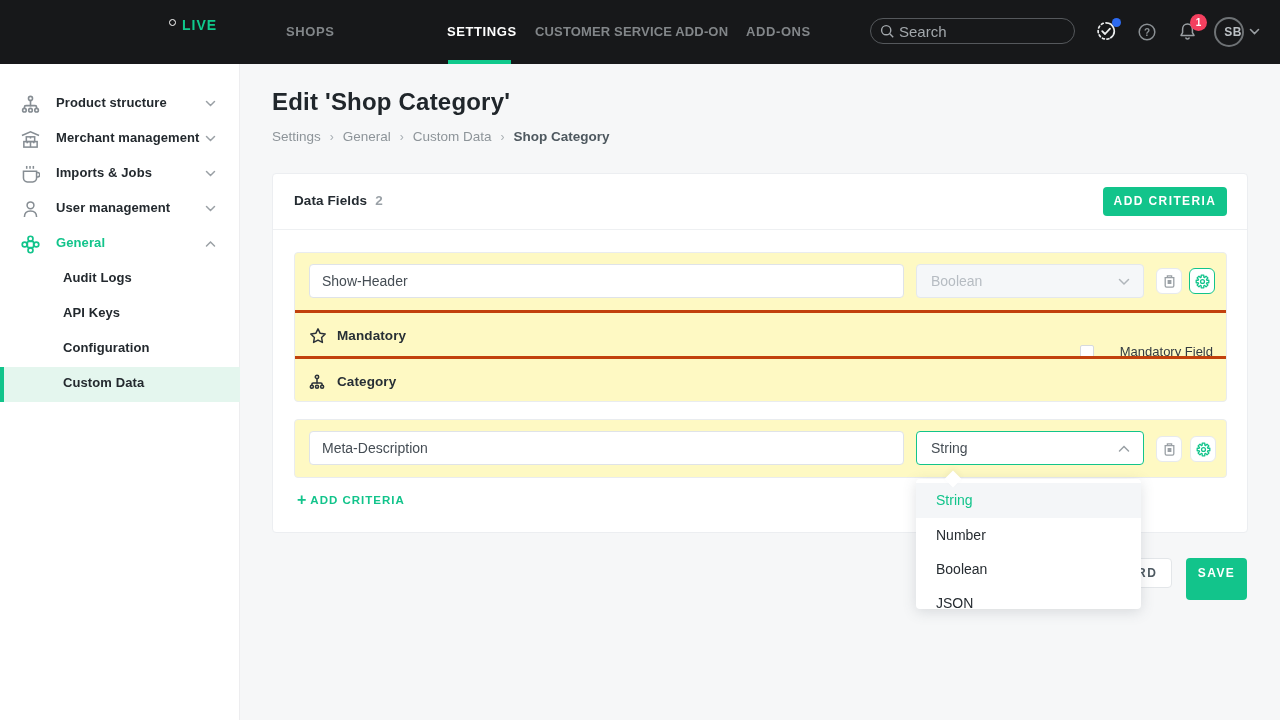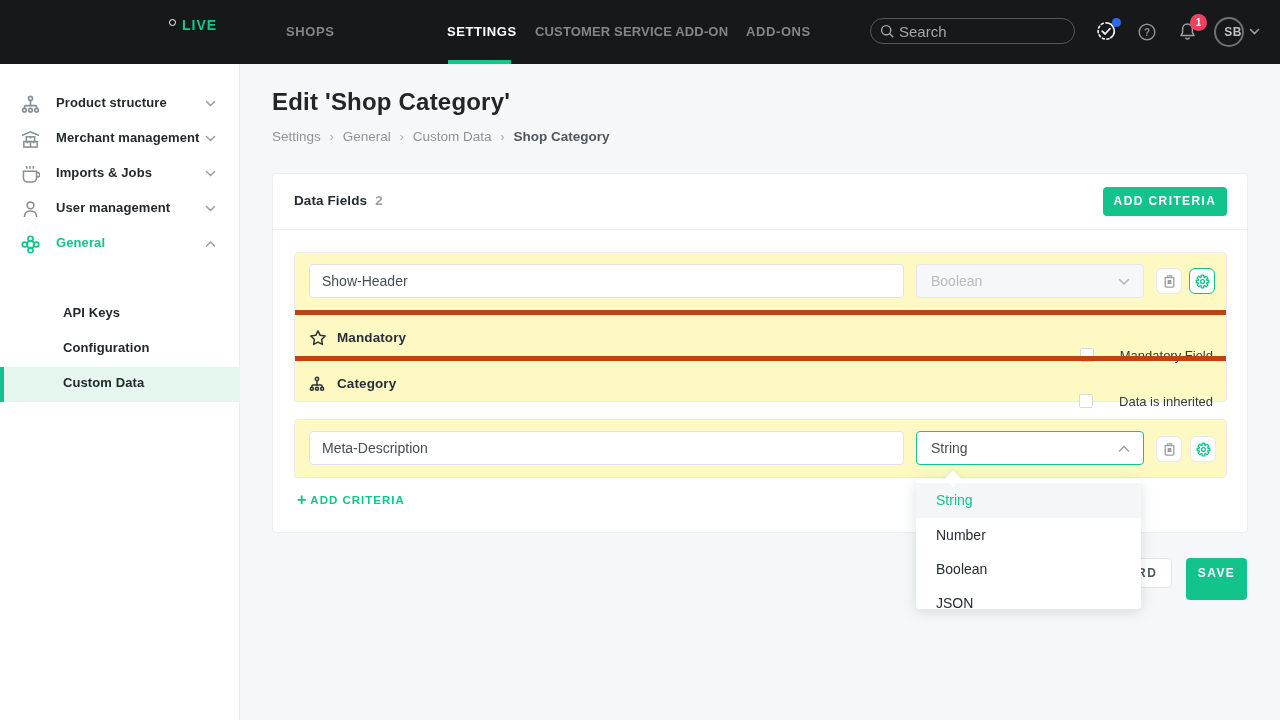--- a/index.html
+++ b/index.html
@@ -44,24 +44,24 @@
 .g1 { top:78px; height:150px; }
 .g2 { top:245px; height:59px; }
 .inp { position:absolute; background:#fff; border:1px solid #dfe3e8; border-radius:4px; font-size:14px; color:#454d54; line-height:32px; padding-left:12px; width:595px; height:34px; left:14px; top:11px; }
 .sel { position:absolute; left:621px; top:11px; width:228px; height:34px; border-radius:4px; font-size:14px; line-height:32px; padding-left:14px; }
 .sel-dis { background:#f5f7f9; border:1px solid #e4e8ec; color:#b6bcc2; }
 .sel-act { background:#fff; border:1px solid #12c48b; color:#454d54; }
 .chev { position:absolute; right:13px; top:13px; }
 .icbtn { position:absolute; width:26px; height:26px; background:#fff; border:1px solid #e7eaed; border-radius:6px; text-align:center; }
 .icbtn svg { margin-top:5px; }
 .icbtn.gearb1 { border:1.5px solid #12c48b; }
-.prow { position:absolute; left:0; width:931px; height:46px; border-top:5px solid #c2410c; }
+.prow { position:absolute; left:0; width:931px; height:46px; border-top:3px solid #c2410c; }
 .prow .pic { position:absolute; left:14px; top:14px; }
 .prow .ptxt { position:absolute; left:42px; top:15px; font-size:13.5px; font-weight:bold; color:#272f35; letter-spacing:0.1px; }
-.prow .pright { position:absolute; right:13px; top:17px; height:46px; display:flex; align-items:center; gap:26px; }
+.prow .pright { position:absolute; right:13px; top:0; height:46px; display:flex; align-items:flex-end; gap:26px; }
 .prow .cbx { width:14px; height:14px; background:#fff; border:1px solid #d6dade; border-radius:2px; }
 .prow .clabel { font-size:13px; color:#333b41; }
 .addlink { position:absolute; left:24px; top:317px; font-size:11.5px; font-weight:bold; color:#12c48b; letter-spacing:1px; }
 .addlink .plus { font-size:16px; font-weight:bold; vertical-align:-1px; margin-right:4px; letter-spacing:0; }
 
 .discard { position:absolute; left:1078px; top:558px; width:94px; height:30px; background:#fff; border:1px solid #e3e6e9; border-radius:4px; color:#4d5961; font-size:12px; font-weight:bold; letter-spacing:1.4px; text-align:center; line-height:28px; }
 .save { position:absolute; left:1186px; top:558px; width:61px; height:42px; font-size:12px; letter-spacing:1.4px; line-height:30px; }
 
 .dropdown { position:absolute; left:916px; top:479px; width:225px; height:130px; background:#fff; border-radius:4px; box-shadow:0 3px 14px rgba(80,90,100,0.18); z-index:5; }
 .notch { position:absolute; left:947px; top:473px; width:12px; height:12px; background:#fff; transform:rotate(45deg); box-shadow:-2px -2px 5px rgba(80,90,100,0.06); z-index:6; }
@@ -176,20 +176,23 @@
           <circle cx="16.1" cy="10" r="2.6"></circle>
           <circle cx="10" cy="16.1" r="2.6"></circle>
           <rect x="6.7" y="6.7" width="6.6" height="6.6" rx="1.6"></rect>
         </g>
       </svg>
     <div class="mtxt" style="color:#12c48b;">General</div>
     <svg class="mchev" width="11" height="8" viewBox="0 0 11 8">
         <path d="M1.5 6 L5.5 2 L9.5 6" fill="none" stroke="#9aa0a5" stroke-width="1.5" stroke-linecap="round"></path>
       </svg>
   </div>
+  <div class="srow" style="top:198px;">
+      <div class="stxt">Audit Logs</div>
+    </div>
   <div class="srow" style="top:233px;">
       <div class="stxt">API Keys</div>
     </div>
   <div class="srow" style="top:268px;">
       <div class="stxt">Configuration</div>
     </div>
   <div class="srow active" style="top:303px;">
       <div class="stxt">Custom Data</div>
     </div>
 </div>
@@ -242,24 +245,20 @@
           <g fill="none" stroke="#2b3238" stroke-width="1.9">
             <circle cx="10" cy="3.6" r="2.1"></circle>
             <line x1="10" y1="6" x2="10" y2="12"></line>
             <path d="M3.6 13.8 v-1 a1.6 1.6 0 0 1 1.6 -1.6 h9.6 a1.6 1.6 0 0 1 1.6 1.6 v1"></path>
             <circle cx="3.6" cy="16" r="1.9"></circle>
             <circle cx="10" cy="16" r="1.9"></circle>
             <circle cx="16.4" cy="16" r="1.9"></circle>
           </g>
         </svg>
       <div class="ptxt">Category</div>
-      <div class="pright">
-          <div class="cbx"></div>
-          <div class="clabel">Data is inherited</div>
-        </div>
     </div>
   </div>
 
   <div class="group g2">
     <div class="inp">Meta-Description</div>
     <div class="sel sel-act">String
       <svg class="chev" width="12" height="8" viewBox="0 0 12 8">
           <path d="M1.5 6 L6 1.5 L10.5 6" fill="none" stroke="#9aa0a5" stroke-width="1.5" stroke-linecap="round"></path>
         </svg>
     </div>

